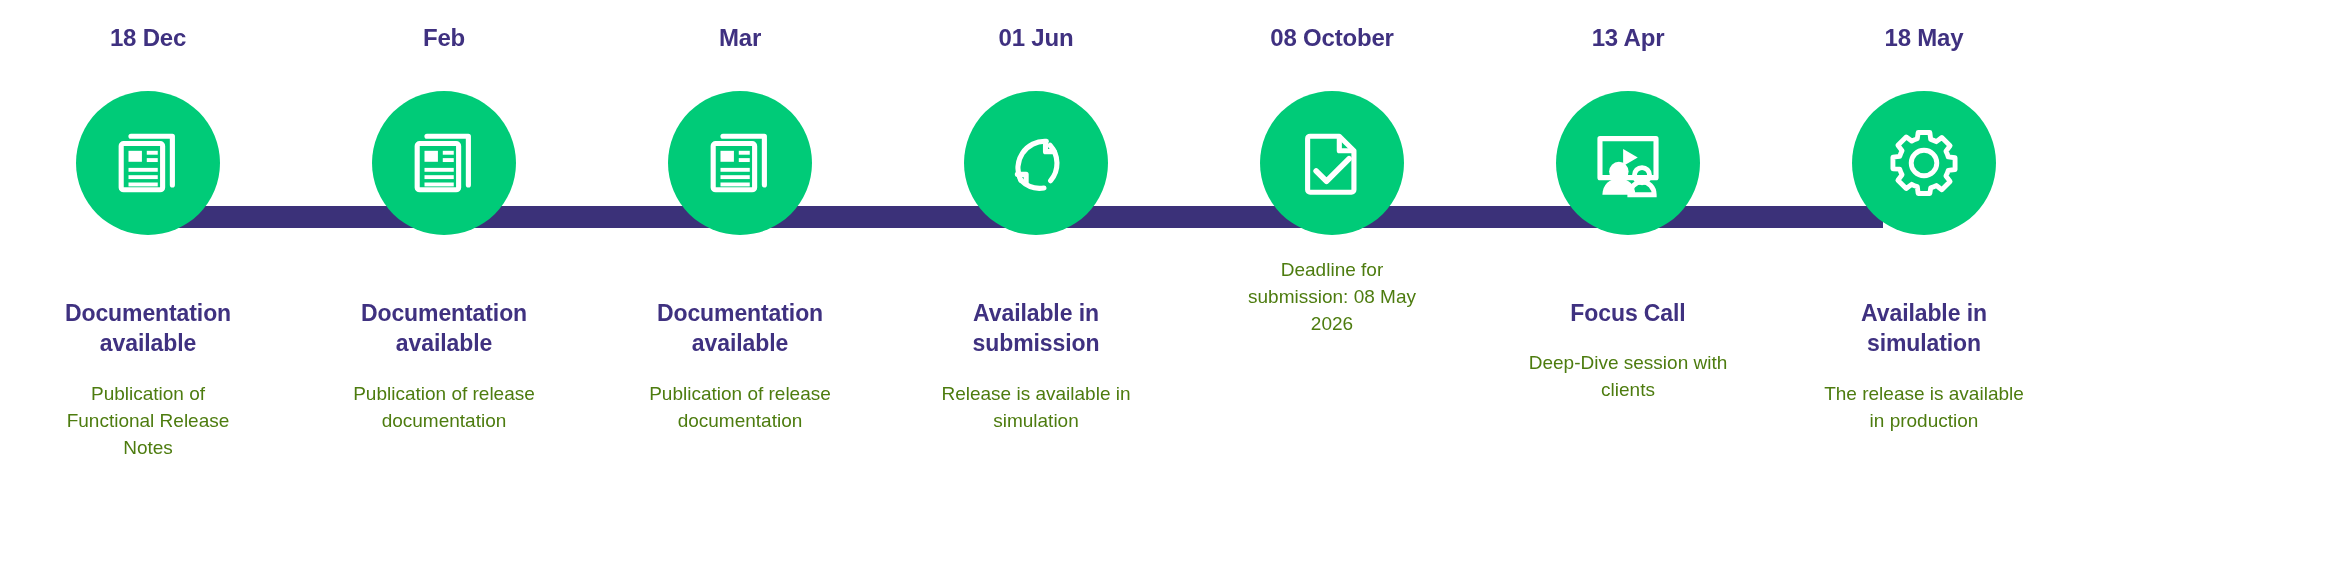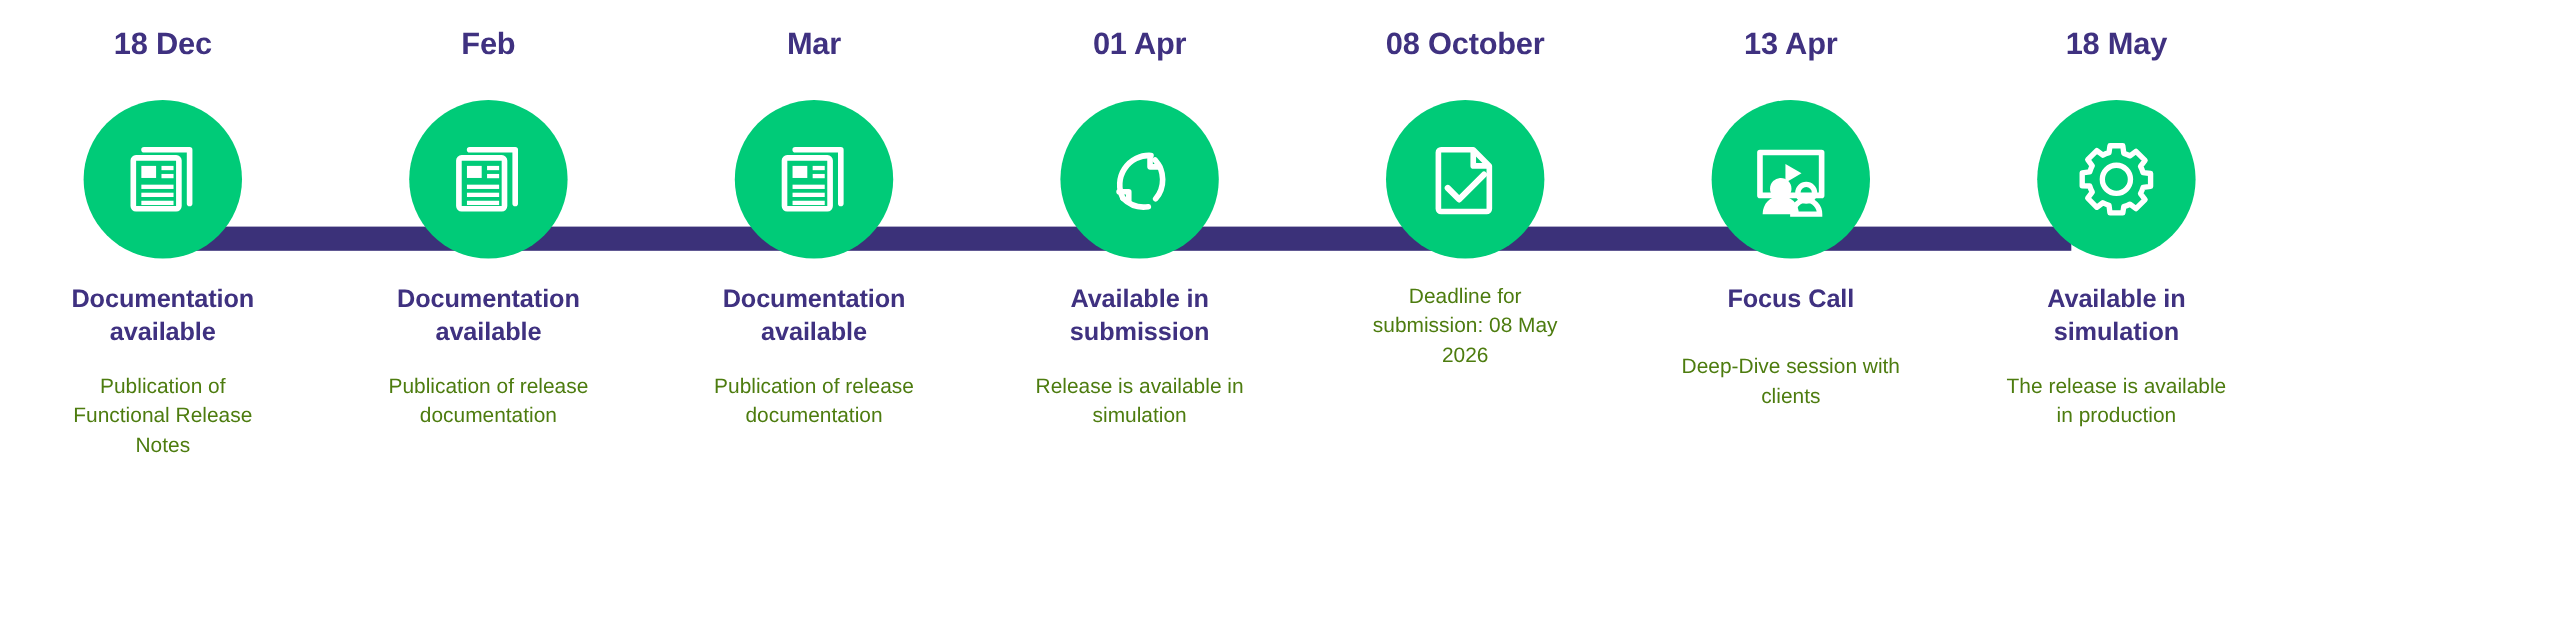--- a/index.html
+++ b/index.html
@@ -44,21 +44,21 @@
 
   .step {
     width: 296px;
     display: flex;
     flex-direction: column;
     align-items: center;
     position: relative;
   }
 
   .step-date {
-    font-size: 28px;
+    font-size: 24px;
     font-weight: 700;
     color: #3F3180;
     letter-spacing: -0.2px;
     line-height: 1;
     margin-top: 26px;
     height: 34px;
     white-space: nowrap;
   }
 
   .step-marker {
@@ -75,21 +75,21 @@
   }
 
   .step-icon {
     width: 78px;
     height: 78px;
     display: block;
   }
   .step-icon svg { display: block; width: 100%; height: 100%; }
 
   .step-title {
-    margin-top: 21px;
+    margin-top: 63px;
     font-size: 23px;
     font-weight: 700;
     color: #3F3180;
     line-height: 1.32;
     text-align: center;
     max-width: 230px;
     letter-spacing: -0.1px;
   }
 
   .step-desc {
@@ -174,21 +174,21 @@
           </svg>
         </span>
       </div>
       <div class="title-slot">
         <div class="step-title">Documentation available</div>
       </div>
       <div class="step-desc">Publication of release documentation</div>
     </div>
 
     <div class="step">
-      <div class="step-date">01 Apr</div>
+      <div class="step-date">01 Jun</div>
       <div class="step-marker">
         <span class="step-icon">
           <svg viewBox="0 0 64 64" fill="none" xmlns="http://www.w3.org/2000/svg">
             <path d="M43.5 17.5A22 22 0 0 1 44 46.5" stroke="#ffffff" stroke-width="4.2" stroke-linecap="round"></path>
             <path d="M40.5 14.2A22 22 0 0 0 19.5 46" stroke="#ffffff" stroke-width="4.2" stroke-linecap="round"></path>
             <path d="M38.5 52.5A22 22 0 0 1 19.6 46.2" stroke="#ffffff" stroke-width="4.2" stroke-linecap="round"></path>
             <path d="M45.5 18.2h-7.2v-7.2" stroke="#ffffff" stroke-width="4.2" stroke-linecap="round" stroke-linejoin="round" transform="translate(1.5,4.5)"></path>
             <path d="M18.2 45.8h7.2v7.2" stroke="#ffffff" stroke-width="4.2" stroke-linecap="round" stroke-linejoin="round" transform="translate(-1.5,-4.5)"></path>
           </svg>
         </span>

